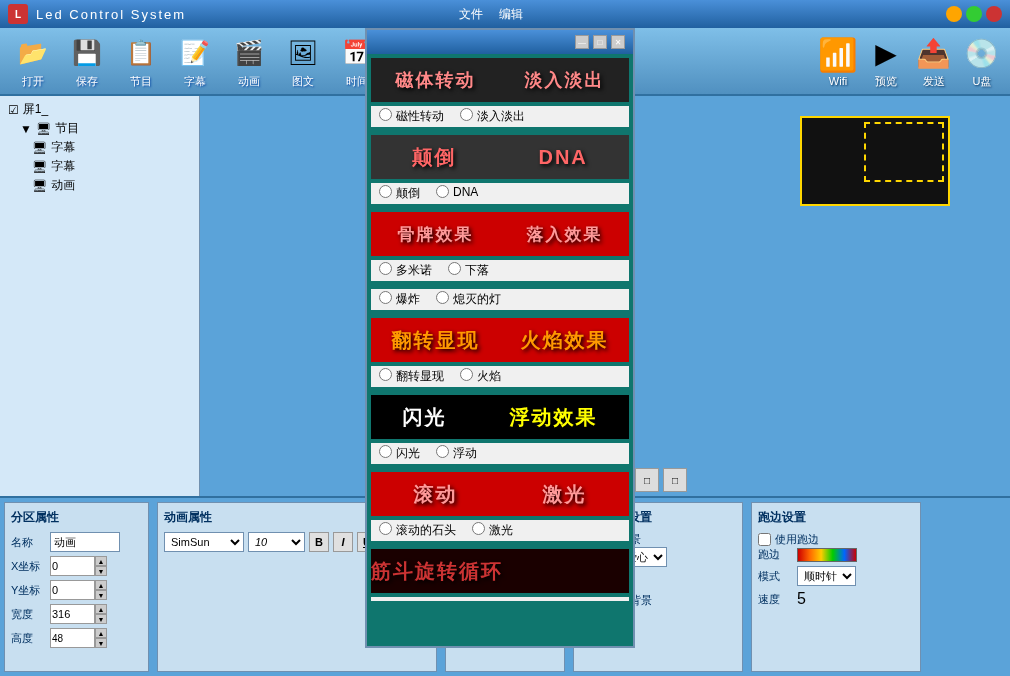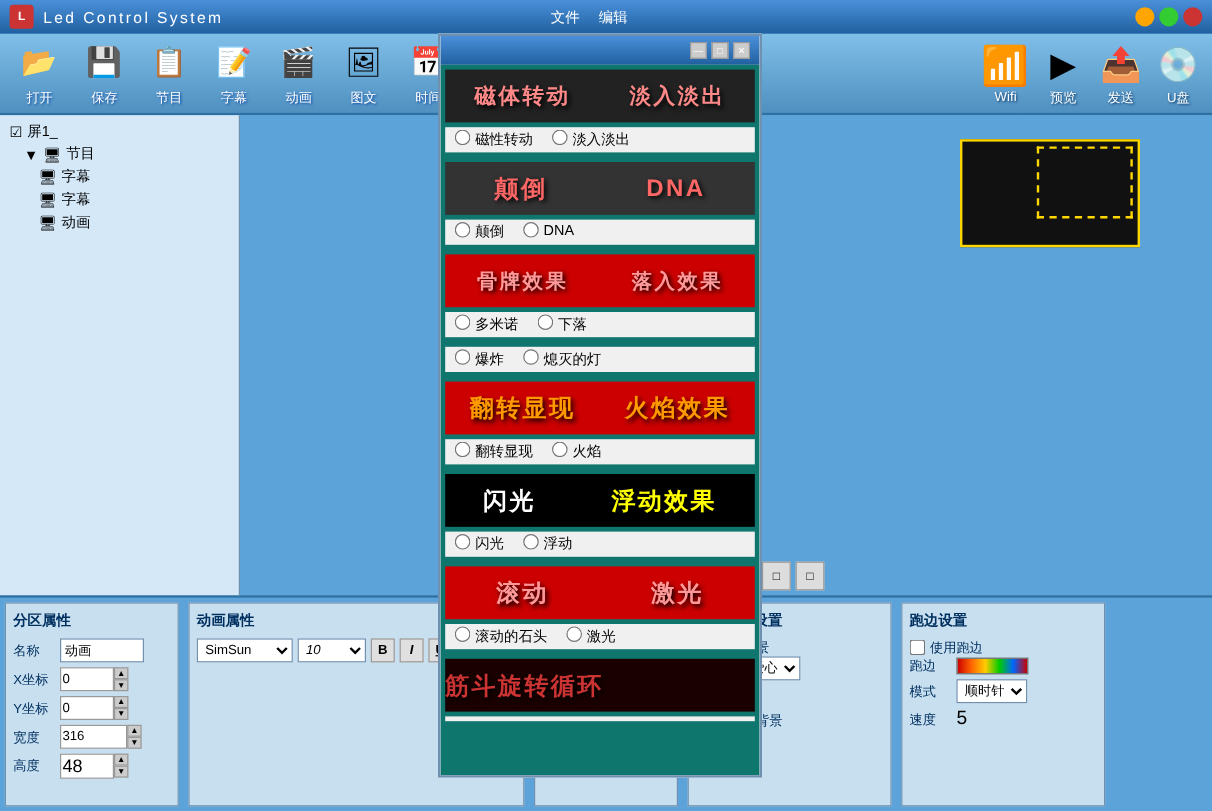--- a/index.html
+++ b/index.html
@@ -394,31 +394,31 @@
         <input value="0" style="width: 45px; border: 1px solid rgb(153, 153, 153); font-size: 11px; padding: 1px;">
         <div class="spin-btns">
           <div class="spin-btn">▲</div>
           <div class="spin-btn">▼</div>
         </div>
       </div>
     </div>
     <div class="form-row">
       <span class="form-label">宽度</span>
       <div class="spin-input">
-        <input value="316" style="width: 56px; border: 1px solid rgb(153, 153, 153); font-size: 11px; padding: 1px;">
+        <input value="316" style="width: 45px; border: 1px solid rgb(153, 153, 153); font-size: 11px; padding: 1px;">
         <div class="spin-btns">
           <div class="spin-btn">▲</div>
           <div class="spin-btn">▼</div>
         </div>
       </div>
     </div>
     <div class="form-row">
       <span class="form-label">高度</span>
       <div class="spin-input">
-        <input value="48" style="width: 45px; border: 1px solid rgb(153, 153, 153); font-size: 15px; padding: 1px;">
+        <input value="48" style="width: 45px; border: 1px solid rgb(153, 153, 153); font-size: 10px; padding: 1px;">
         <div class="spin-btns">
           <div class="spin-btn">▲</div>
           <div class="spin-btn">▼</div>
         </div>
       </div>
     </div>
   </div>
 
   <div class="bottom-panel panel-anim">
     <div class="panel-title">动画属性</div>

